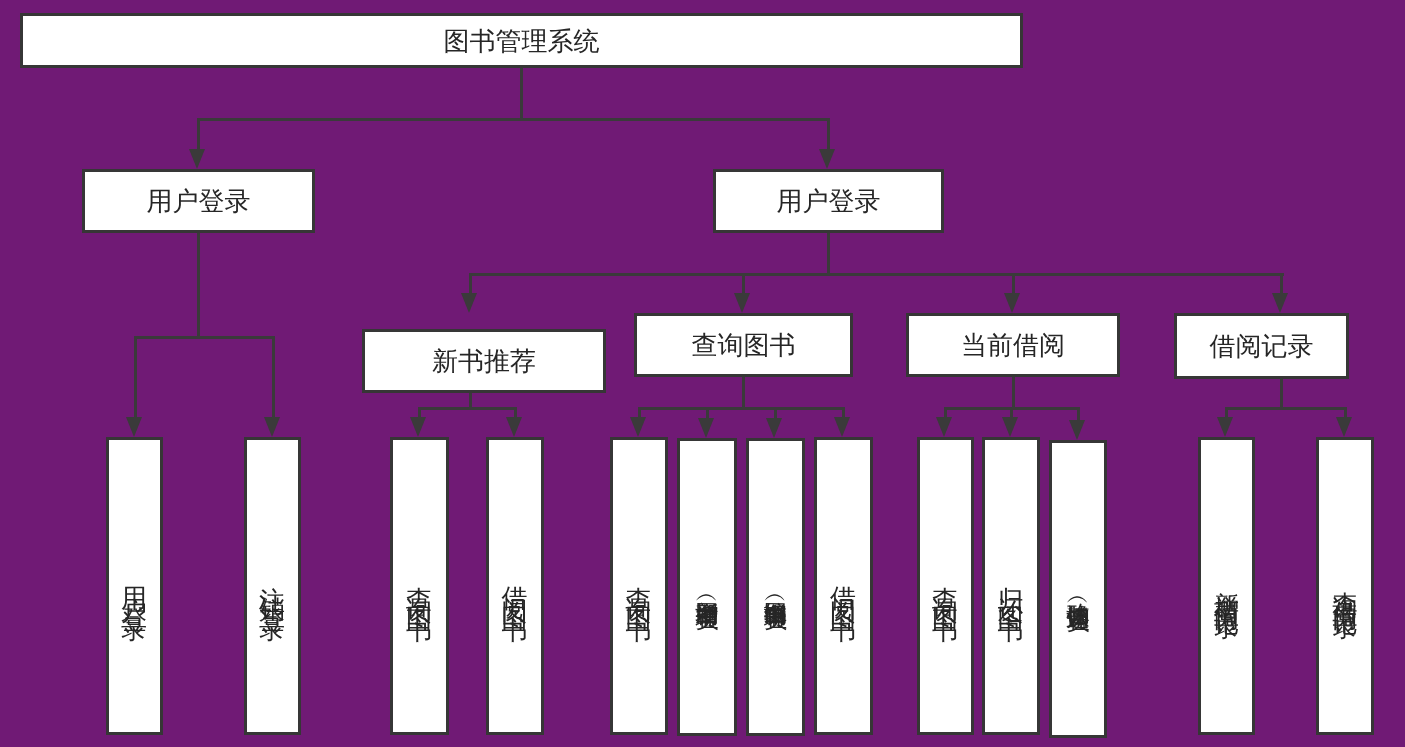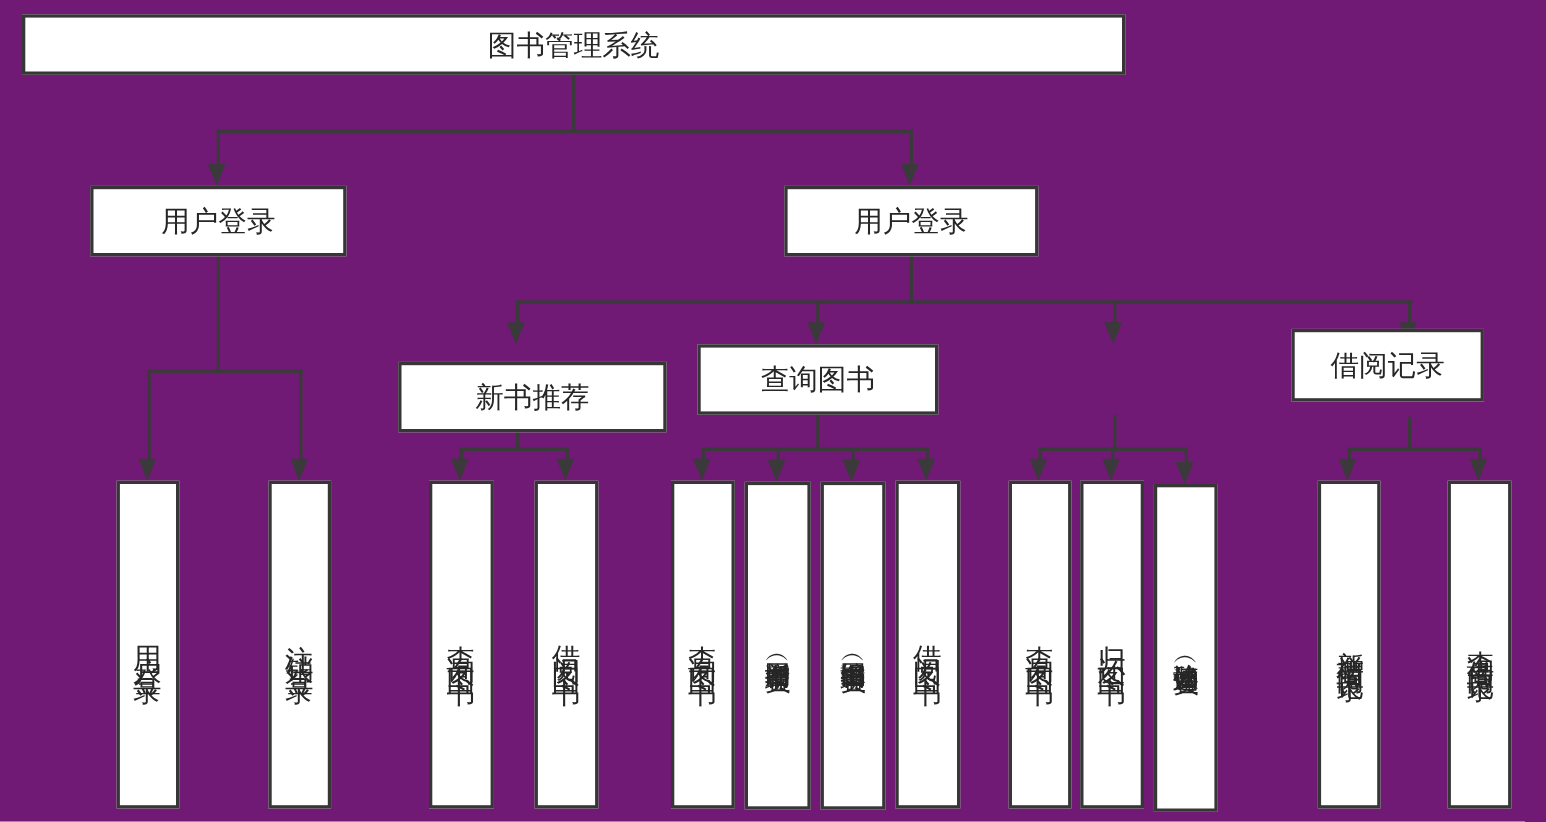--- a/index.html
+++ b/index.html
@@ -42,21 +42,24 @@
   <div class="node" style="left:713px;top:169px;width:231px;height:64px;">
     <span>用户登录</span>
   </div>
 
   <div class="node" style="left:362px;top:313px;width:244px;height:64px;margin-top:16px;">
     <span>新书推荐</span>
   </div>
   <div class="node" style="left:634px;top:313px;width:219px;height:64px;">
     <span>查询图书</span>
   </div>
-  <div class="node" style="left:1174px;top:299px;width:175px;height:66px;">
+  <div class="node" style="left:906px;top:313px;width:214px;height:64px;">
+    <span>当前借阅</span>
+  </div>
+  <div class="node" style="left:1174px;top:313px;width:175px;height:66px;">
     <span>借阅记录</span>
   </div>
 
   <div class="node" style="left:106px;top:437px;width:57px;height:298px;">
     <span class="vtext">用户登录</span>
   </div>
   <div class="node" style="left:244px;top:437px;width:57px;height:298px;">
     <span class="vtext">注销登录</span>
   </div>
 

